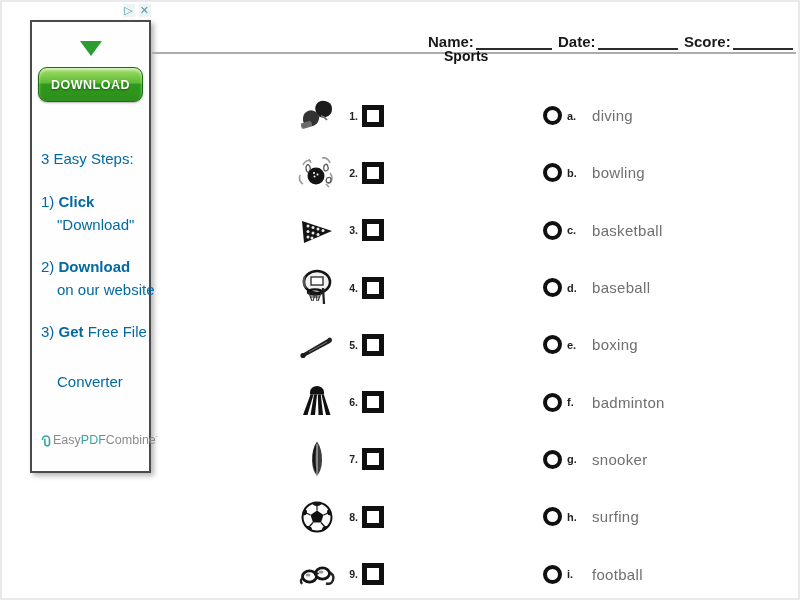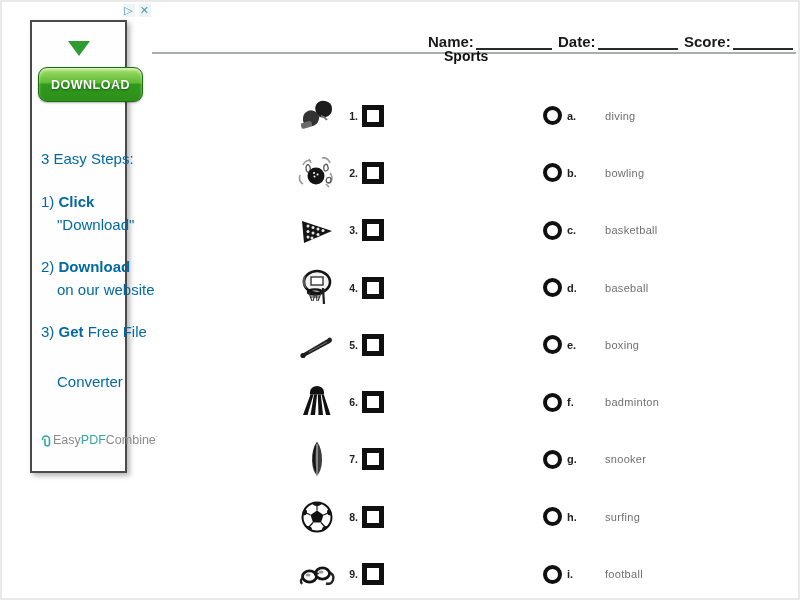--- a/index.html
+++ b/index.html
@@ -11,21 +11,21 @@
   }
 
   
   .ad-icons {
     position:absolute; left:30px; top:4px; width:121px;
     text-align:right; font-size:11px; line-height:13px;
     color:#4b9aa8; letter-spacing:1px;
   }
   .ad-icons span { display:inline-block; background:#eef3f4; padding:0 1px; cursor:pointer; }
   .ad-box {
-    position:absolute; left:30px; top:20px; width:97px; height:453px;
+    position:absolute; left:30px; top:20px; width:121px; height:453px;
     background:#fefefe; border:2px solid #4a4a4a;
     box-shadow:3px 3px 5px rgba(0,0,0,.28);
   }
   .ad-triangle {
     position:absolute; left:50%; top:19px; transform:translateX(-50%);
     width:0; height:0;
     border-left:11px solid transparent; border-right:11px solid transparent;
     border-top:15px solid #2e9b31;
   }
   .dl-btn {
@@ -63,21 +63,21 @@
 
   
   .col-items  { position:absolute; left:294px; top:87px; }
   .col-opts   { position:absolute; left:543px; top:87px; }
   .ws-row { height:57.3px; display:flex; align-items:center; }
   .img-box { width:46px; height:42px; display:flex; align-items:center; justify-content:center; flex:0 0 auto; }
   .item-num { width:18px; text-align:right; font-size:10.5px; font-weight:bold; color:#222; margin-right:4px; }
   .cbox { width:22px; height:22px; border:5px solid #101010; background:#fff; flex:0 0 auto; cursor:pointer; }
   .ring { width:19px; height:19px; border:4.5px solid #101010; border-radius:50%; background:#fff; flex:0 0 auto; cursor:pointer; }
   .opt-letter { font-size:11px; font-weight:bold; color:#222; margin-left:5px; width:16px; }
-  .opt-label { font-size:11px; color:#6f6f6f; margin-left:22px; letter-spacing:.3px; }
+  .opt-label { font-size:15px; color:#6f6f6f; margin-left:9px; letter-spacing:.3px; }
   svg { display:block; }
 </style>
 </head>
 <body>
 
 <div class="ad-icons">
   <span>▷</span>
   <span>✕</span>
 </div>
 

